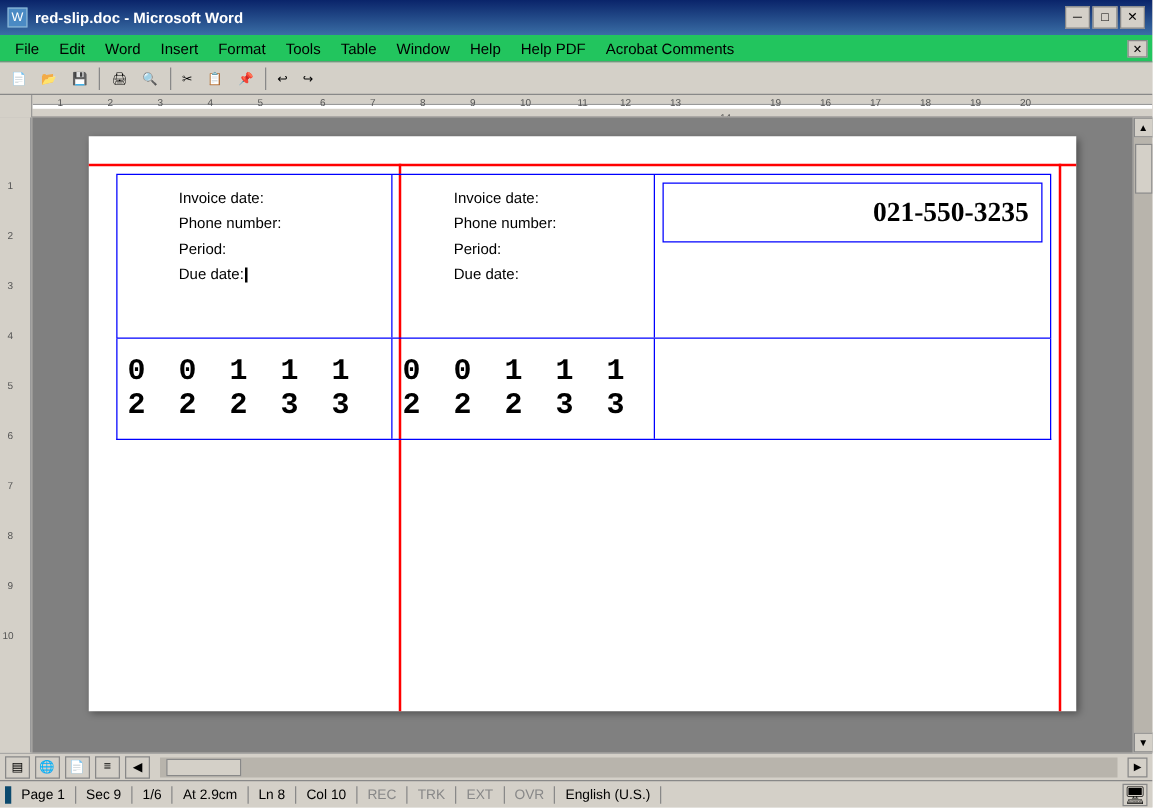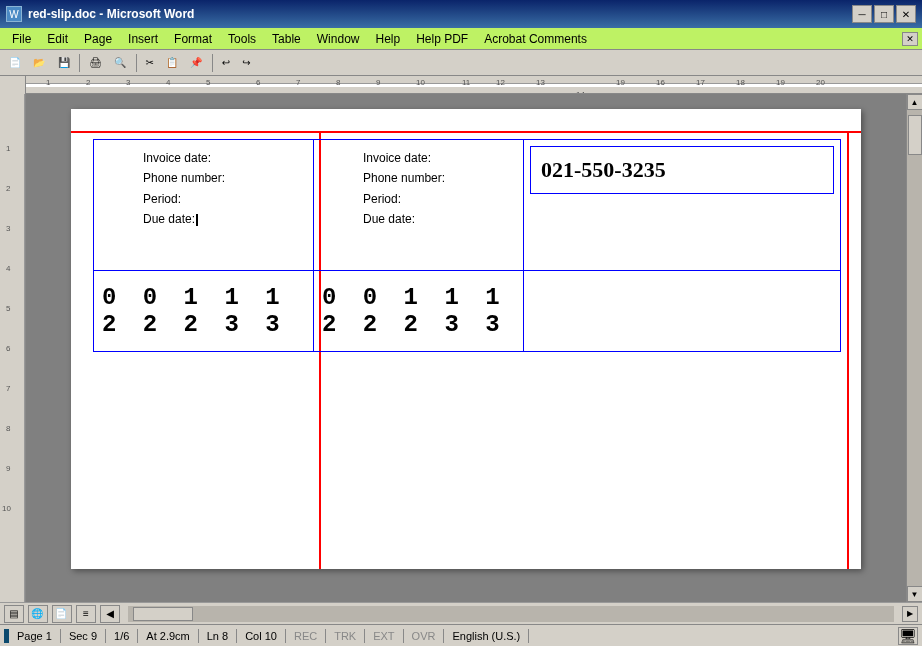--- a/index.html
+++ b/index.html
@@ -18,21 +18,21 @@
     .title-bar-left { display: flex; align-items: center; gap: 6px; }
     .title-bar-icon { width: 16px; height: 16px; background: #4a8ac4; border: 1px solid #8ab4d4; display: flex; align-items: center; justify-content: center; font-size: 10px; color: white; }
     .title-bar-text { font-size: 12px; font-weight: bold; }
     .title-bar-controls { display: flex; gap: 2px; }
     .title-btn { width: 20px; height: 18px; background: #d4d0c8; border: 1px solid #888; display: flex; align-items: center; justify-content: center; font-size: 10px; cursor: pointer; color: #000; }
     .title-btn.close { background: #d4d0c8; }
 
     
     .menu-bar {
       height: 22px;
-      background: #bef264;
+      background: #22c55e;
       display: flex;
       align-items: center;
       padding: 0 4px;
       border-bottom: 1px solid #888;
     }
     .menu-item { padding: 2px 8px; font-size: 12px; cursor: pointer; color: #000; }
     .menu-close-btn { margin-left: auto; width: 16px; height: 14px; border: 1px solid #888; background: #d4d0c8; display: flex; align-items: center; justify-content: center; font-size: 9px; cursor: pointer; }
 
     
     .toolbar-area {
@@ -148,21 +148,21 @@
   <div class="title-bar-controls">
     <div class="title-btn">─</div>
     <div class="title-btn">□</div>
     <div class="title-btn close">✕</div>
   </div>
 </div>
 
 <div class="menu-bar">
   <span class="menu-item">File</span>
   <span class="menu-item">Edit</span>
-  <span class="menu-item">Page</span>
+  <span class="menu-item">Word</span>
   <span class="menu-item">Insert</span>
   <span class="menu-item">Format</span>
   <span class="menu-item">Tools</span>
   <span class="menu-item">Table</span>
   <span class="menu-item">Window</span>
   <span class="menu-item">Help</span>
   <span class="menu-item">Help PDF</span>
   <span class="menu-item">Acrobat Comments</span>
   <div class="menu-close-btn">✕</div>
 </div>
@@ -249,21 +249,21 @@
           </div>
 
           <div style="width:210px; border-right:1px solid blue; padding:8px; min-height:130px;">
             <div class="info-label">Invoice date:</div>
             <div class="info-label">Phone number:</div>
             <div class="info-label">Period:</div>
             <div class="info-label">Due date:</div>
           </div>
 
           <div style="flex:1; padding:6px;">
-            <div style="border:1px solid blue; padding:10px; text-align:left; margin-bottom:4px;">
+            <div style="border:1px solid blue; padding:10px; text-align:right; margin-bottom:4px;">
               <span style="font-size:22px; font-weight:bold; font-family:'Times New Roman',serif;">021-550-3235</span>
             </div>
           </div>
         </div>
 
         <div style="display:flex; border:1px solid blue; border-top:none;">
 
           <div style="width:220px; border-right:1px solid blue; padding:8px; height:80px; display:flex; align-items:center;">
             <span style="font-family:'Courier New',monospace; font-size:24px; font-weight:bold; letter-spacing:6px;">0 0 1 1 1 2 2 2   3 3</span>
           </div>

